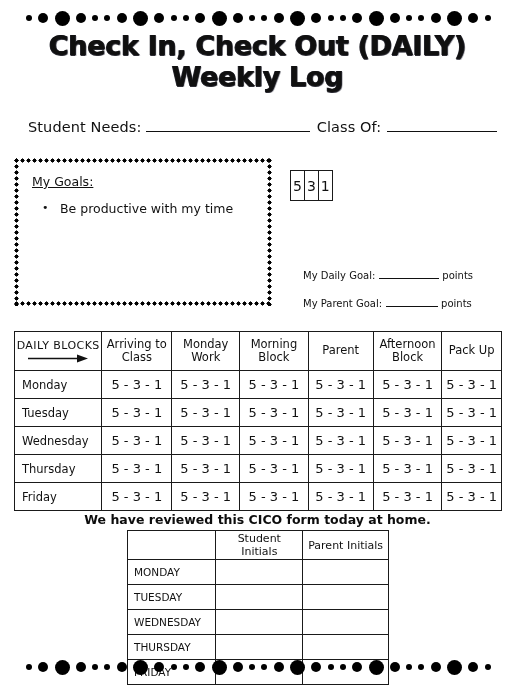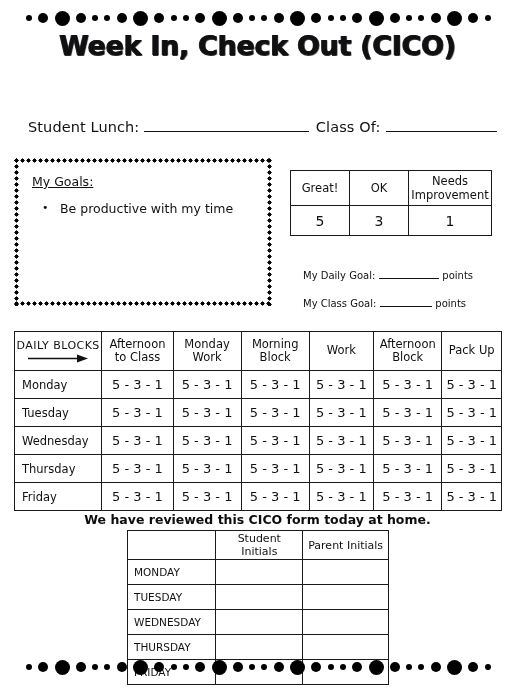--- a/index.html
+++ b/index.html
@@ -296,79 +296,75 @@
       <span class="dot m" style="background: rgb(0, 0, 0);"></span>
       <span class="dot s" style="background: rgb(0, 0, 0);"></span>
       <span class="dot s" style="background: rgb(0, 0, 0);"></span>
       <span class="dot m" style="background: rgb(0, 0, 0);"></span>
       <span class="dot l" style="background: rgb(0, 0, 0);"></span>
       <span class="dot m" style="background: rgb(0, 0, 0);"></span>
       <span class="dot s" style="background: rgb(0, 0, 0);"></span>
     </div>
 
   <div class="title-block">
-    <div class="title-line">Week In, Check Out (CICO)</div>
+    <div class="title-line">Check In, Check Out (DAILY)</div>
+    <div class="title-line">Weekly Log</div>
   </div>
 
   <div class="name-row">
-    <span class="lbl">Student Lunch:</span>
+    <span class="lbl">Student Needs:</span>
     <span class="blank blank-name"></span>
     <span class="lbl">Class Of:</span>
     <span class="blank blank-week"></span>
   </div>
 
   <div class="goals-box">
     <div class="goals-title">My Goals:</div>
     <ul class="goals-list">
       <li>Be productive with my time</li>
     </ul>
   </div>
 
   <table class="grid key-table">
     <tbody>
-        <tr>
-      <td class="c1">Great!</td>
-      <td class="c2">OK</td>
-      <td class="c3">Needs Improvement</td>
-    </tr>
     <tr>
       <td class="val">5</td>
       <td class="val">3</td>
       <td class="val">1</td>
     </tr>
   </tbody>
     </table>
 
   <div class="goal-lines">
     <div>
       <span>My Daily Goal:</span><span class="u u-daily"></span><span>points</span>
     </div>
     <div>
-      <span>My Class Goal:</span><span class="u u-weekly"></span><span>points</span>
+      <span>My Parent Goal:</span><span class="u u-weekly"></span><span>points</span>
     </div>
   </div>
 
   <table class="grid blocks-table">
     <thead>
       <tr>
         <th class="corner" style="width:88px">
           <div class="corner-inner">
             <span class="corner-label">DAILY BLOCKS</span>
             <span class="arrow-wrap">
               <svg width="62" height="9" viewBox="0 0 62 9" aria-hidden="true">
                 <line x1="1" y1="4.5" x2="52" y2="4.5" stroke="#111" stroke-width="1.4"></line>
                 <polygon points="50,0.5 61,4.5 50,8.5" fill="#111"></polygon>
               </svg>
             </span>
           </div>
         </th>
-        <th style="width:70px">Afternoon to Class</th>
+        <th style="width:70px">Arriving to Class</th>
         <th style="width:68px">Monday Work</th>
         <th style="width:68px">Morning Block</th>
-        <th style="width:66px">Work</th>
+        <th style="width:66px">Parent</th>
         <th style="width:67px">Afternoon Block</th>
         <th style="width:61px">Pack Up</th>
       </tr>
     </thead>
     <tbody>
       <tr>
         <td class="day">Monday</td>
         <td>5 - 3 - 1</td>
         <td>5 - 3 - 1</td>
         <td>5 - 3 - 1</td>

